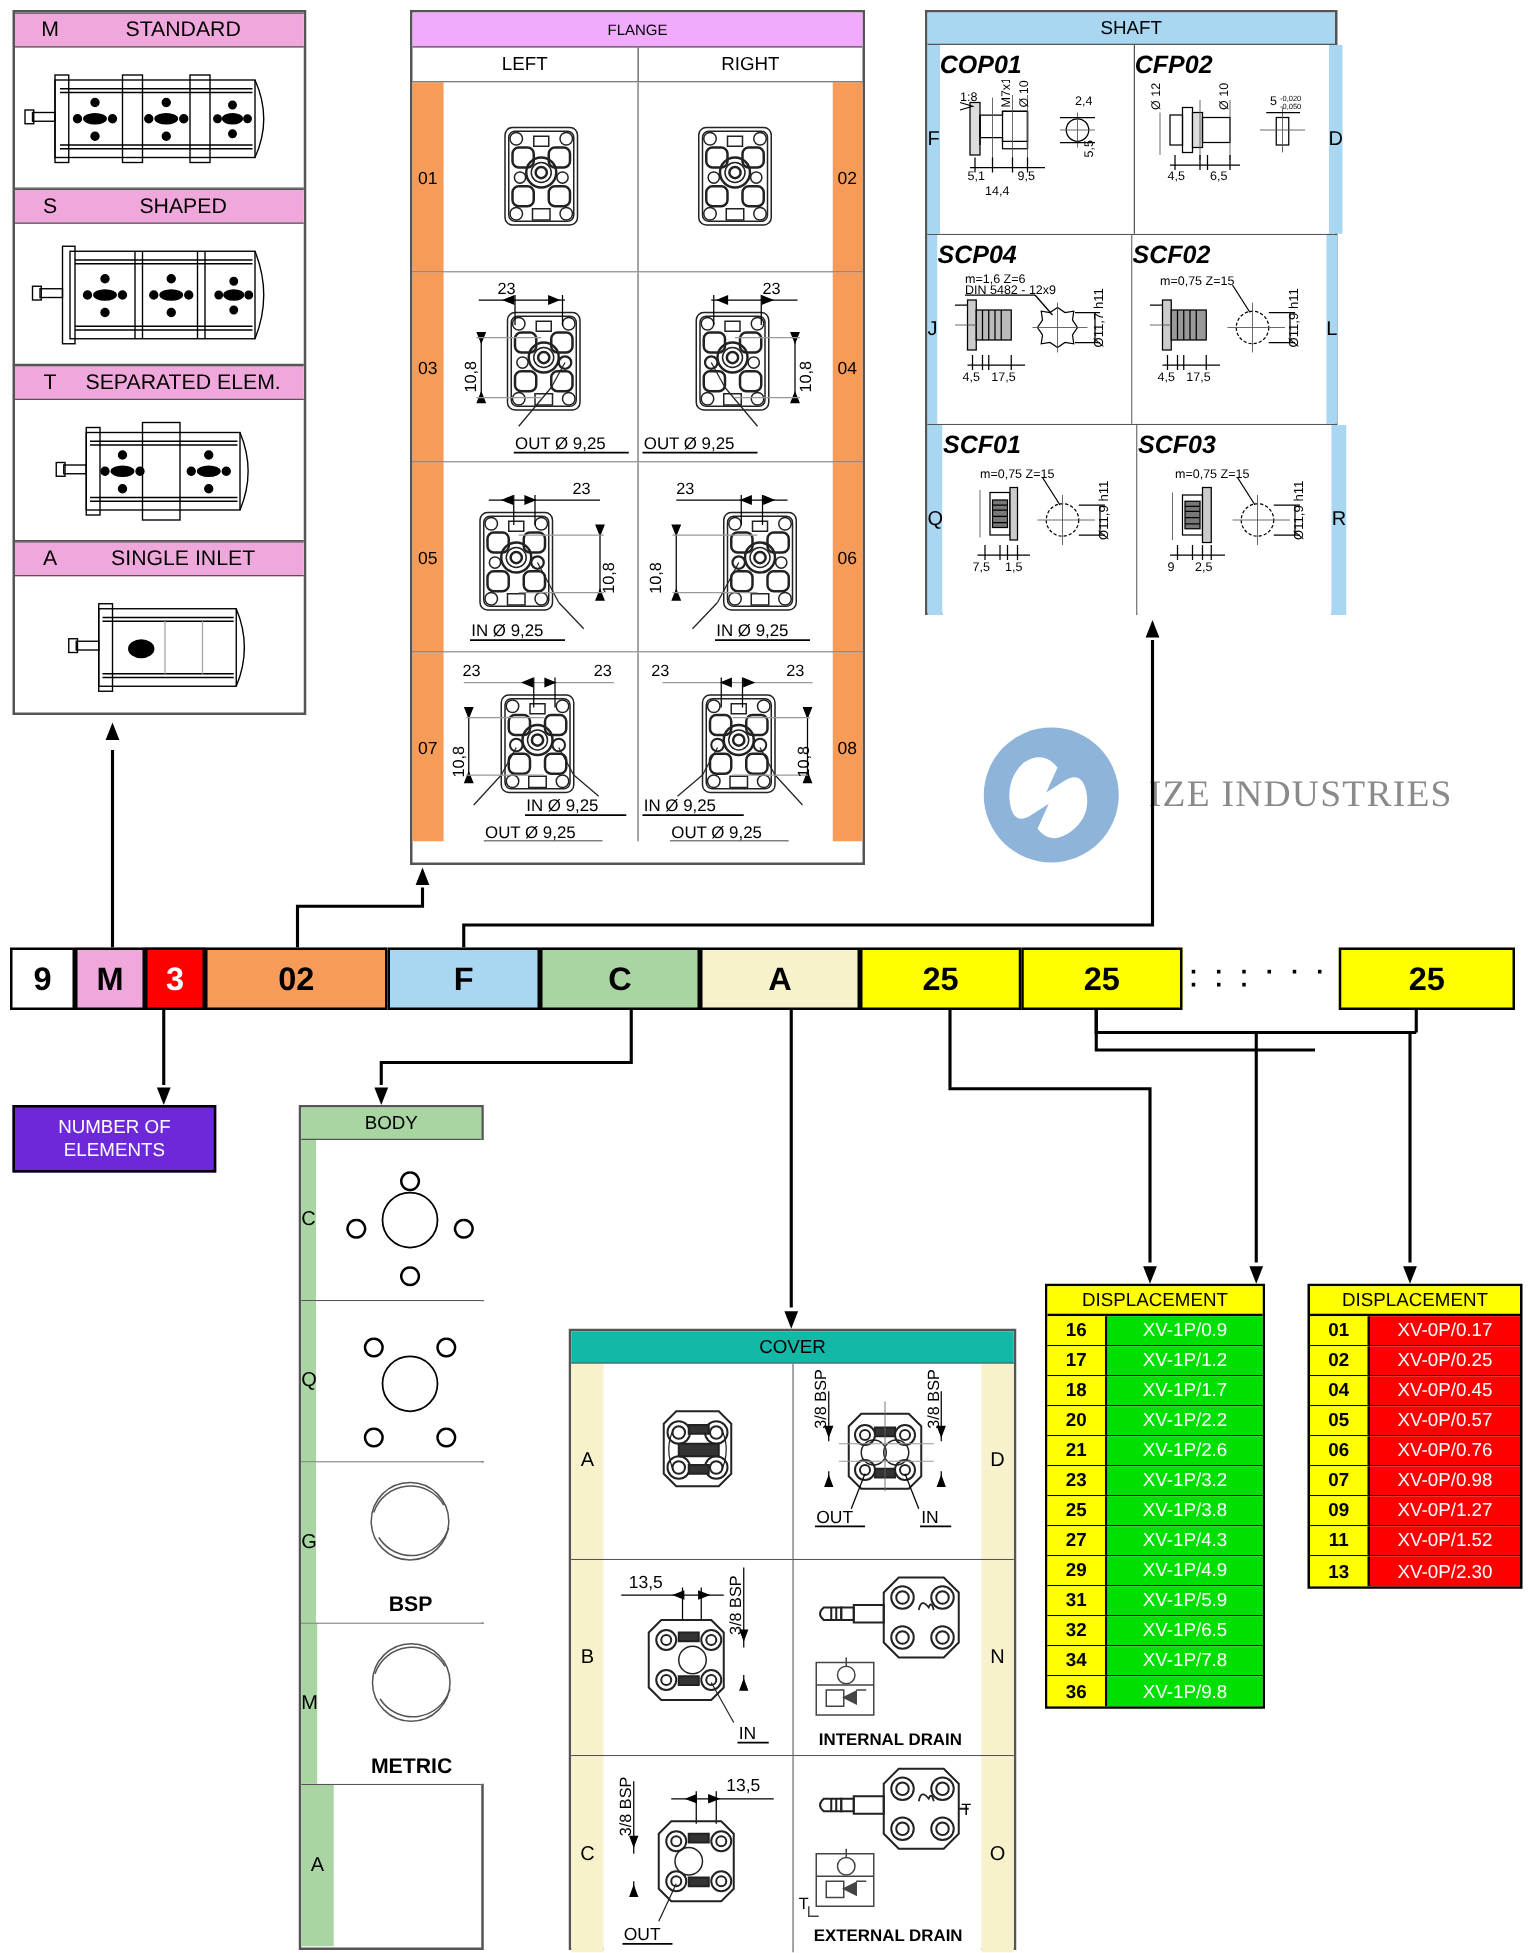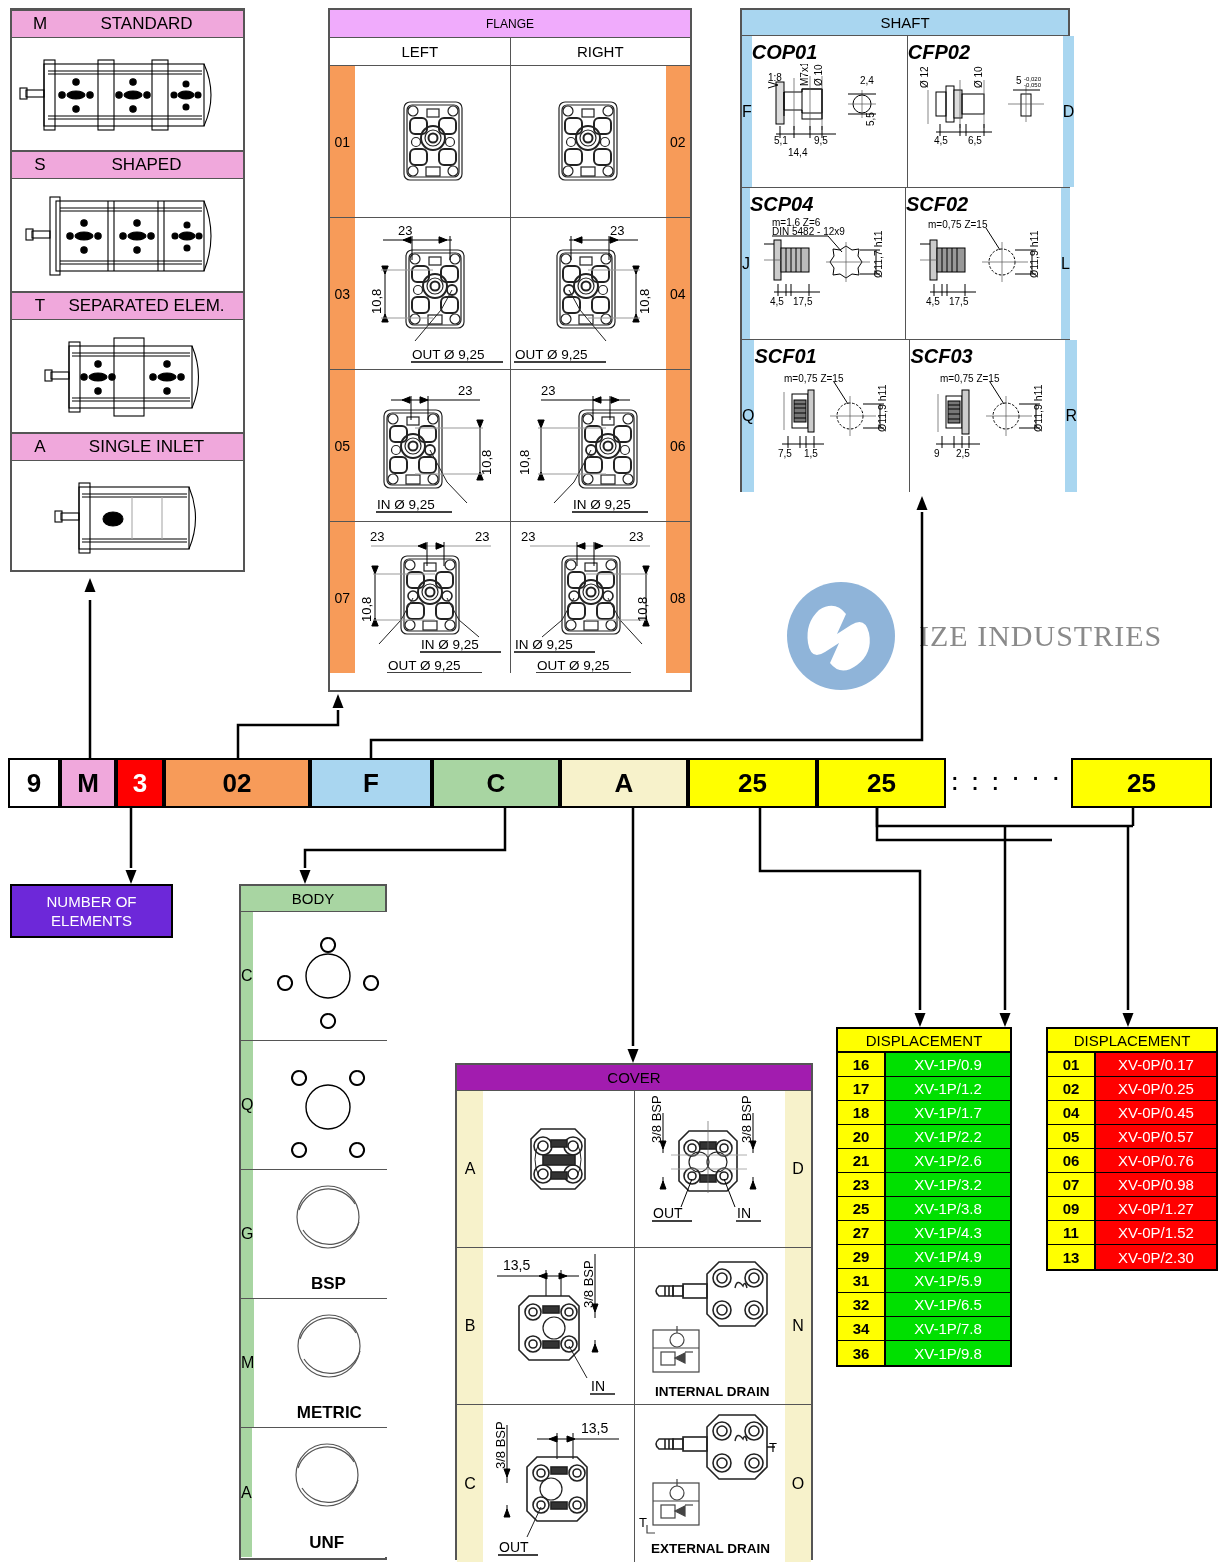--- a/index.html
+++ b/index.html
@@ -63,21 +63,21 @@
   #body-title { height:26px; background:#a8d5a2; display:flex; align-items:center; justify-content:center;
                 font-size:15px; border-bottom:1px solid #555; }
   .body-row { display:flex; height:129px; border-bottom:1px solid #555; }
   .body-row:last-child { border-bottom:none; }
   .bcode { width:26px; background:#a8d5a2; display:flex; align-items:center; justify-content:center; font-size:16px; }
   .bcell { flex:1; position:relative; background:#fff; }
   .bcell .cap { position:absolute; bottom:4px; left:0; right:0; text-align:center; font-weight:bold; font-size:17px; }
 
   
   #cover-panel { left:455px; top:1063px; width:358px; height:497px; border:2px solid #555; }
-  #cover-title { height:26px; background:#a21caf; display:flex; align-items:center; justify-content:center;
+  #cover-title { height:26px; background:#14b8a6; display:flex; align-items:center; justify-content:center;
                  font-size:15px; border-bottom:1px solid #555; }
   .cover-row { display:flex; height:156px; border-bottom:1px solid #555; }
   .cover-row:last-child { border-bottom:none; }
   .ccode { width:26px; background:#f7f2cb; display:flex; align-items:center; justify-content:center; font-size:16px; }
   .ccell { flex:1; position:relative; background:#fff; }
   .ccell.lft { border-right:1px solid #555; }
 
   
   .disp { border:2px solid #000; }
   .disp-hdr { background:#ffff00; border-bottom:2px solid #000; height:24px;
@@ -928,30 +928,20 @@
           <path d="M46 40 a31 31 0 0 1 56 -6"></path>
           <path d="M106 52 a31 31 0 0 1 -56 8"></path>
         </g>
       </svg>
       <div class="cap">METRIC</div>
     </div>
   </div>
 
   <div class="body-row">
     <div class="bcode">A</div>
-    <div class="bcell">
-      <svg viewBox="0 0 150 100" width="150" height="100">
-        <g stroke="#555" fill="none" stroke-width="1.2">
-          <circle cx="75" cy="47" r="31"></circle>
-          <path d="M46 40 a31 31 0 0 1 56 -6"></path>
-          <path d="M106 52 a31 31 0 0 1 -56 8"></path>
-        </g>
-      </svg>
-      <div class="cap">UNF</div>
-    </div>
   </div>
 </div>
 
 <div id="cover-panel" class="abs">
   <div id="cover-title">COVER</div>
 
   <div class="cover-row" style="height:157px;">
     <div class="ccode">A</div>
     <div class="ccell lft">
       <svg viewBox="0 0 150 157" width="150" height="157">

